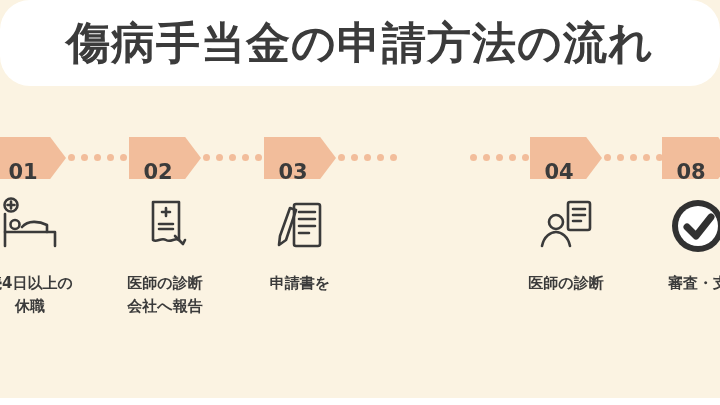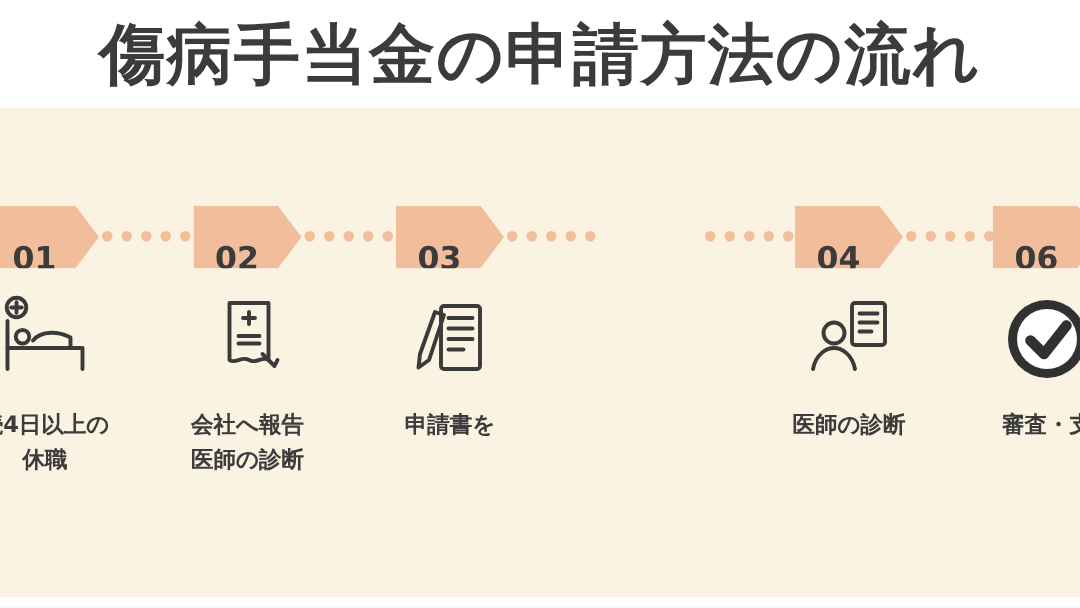--- a/index.html
+++ b/index.html
@@ -9,23 +9,23 @@
     --ink:#3B3B3B;
   }
   *{box-sizing:border-box;}
   html,body{margin:0;padding:0;}
   body{font-family:"DejaVu Sans","Liberation Sans",sans-serif;}
   .page{
     position:relative;width:720px;height:405px;overflow:hidden;
     background:var(--bg);
   }
   .banner{
-    position:absolute;top:0;left:0;width:720px;height:72px;
+    position:absolute;top:0;left:0;width:720px;height:86px;
     background:var(--banner);
-    display:flex;align-items:center;justify-content:center;
+    display:flex;align-items:center;justify-content:center;border-radius:30px;
   }
   .banner h1{
     margin:0;font-size:44px;font-weight:bold;color:var(--ink);
     letter-spacing:1px;white-space:nowrap;
   }
   .step{
     position:absolute;top:137px;width:160px;
     transform:translateX(-50%);
     display:flex;flex-direction:column;align-items:center;
   }
@@ -88,22 +88,22 @@
       <svg viewBox="0 0 64 64">
         <g class="lineart">
           <path d="M20 8h26v38c-4-3-8 3-13 0s-9 3-13 0z"></path>
           <path d="M33 14v8M29 18h8"></path>
           <path d="M26 30h14M26 35h14"></path>
           <path d="M42 42l8 8M50 50l2-4"></path>
         </g>
       </svg>
     </div>
     <div class="label">
+      <div>医師の診断</div>
       <div>会社へ報告</div>
-      <div>医師の診断</div>
     </div>
   </div>
 
   <div class="step" style="left:300px">
     <div class="arrow">
       <span>03</span>
     </div>
     <div class="icon">
       <svg viewBox="0 0 64 64">
         <g class="lineart">
@@ -134,21 +134,21 @@
       </svg>
     </div>
     <div class="label">
       <div>医師の診断</div>
       <div></div>
     </div>
   </div>
 
   <div class="step" style="left:698px">
     <div class="arrow">
-      <span>06</span>
+      <span>08</span>
     </div>
     <div class="icon">
       <svg viewBox="0 0 64 64">
         <circle cx="32" cy="32" r="26" fill="#313131"></circle>
         <circle cx="32" cy="32" r="20" fill="#ffffff"></circle>
         <path d="M21 33l9 9 15-19" fill="none" stroke="#313131" stroke-width="7" stroke-linecap="round" stroke-linejoin="round"></path>
       </svg>
     </div>
     <div class="label">
       <div>審査・支</div>

